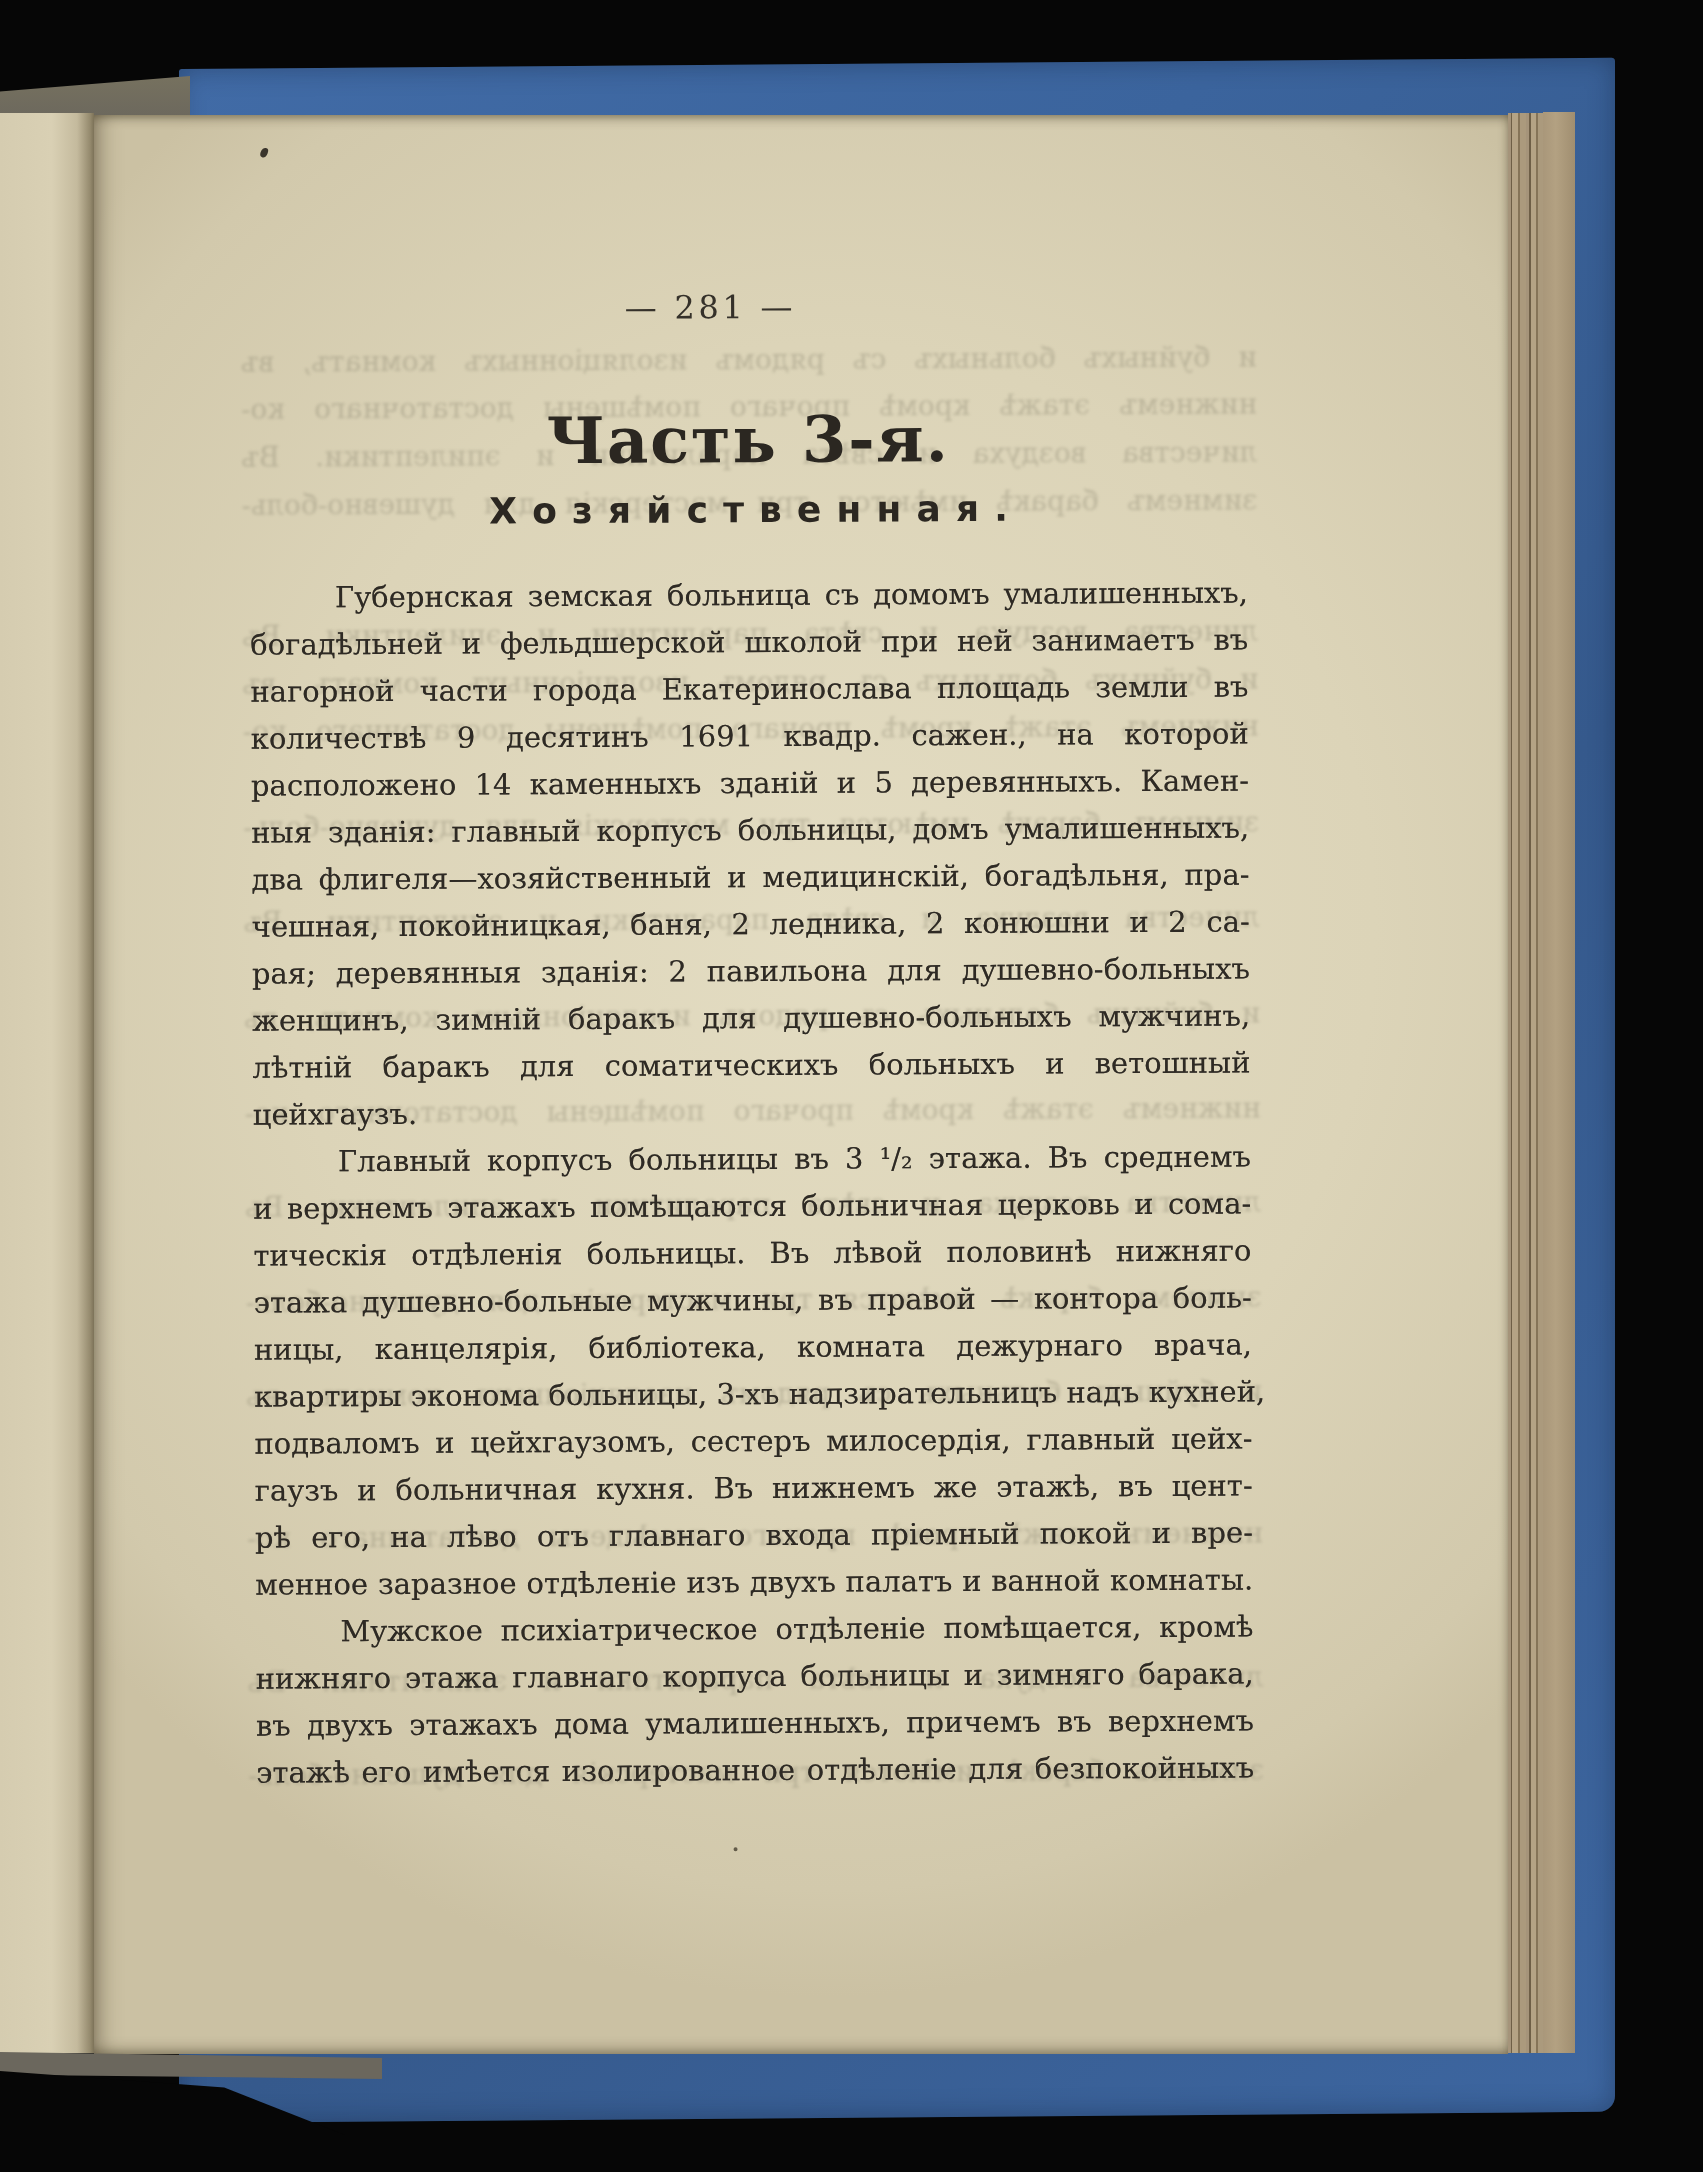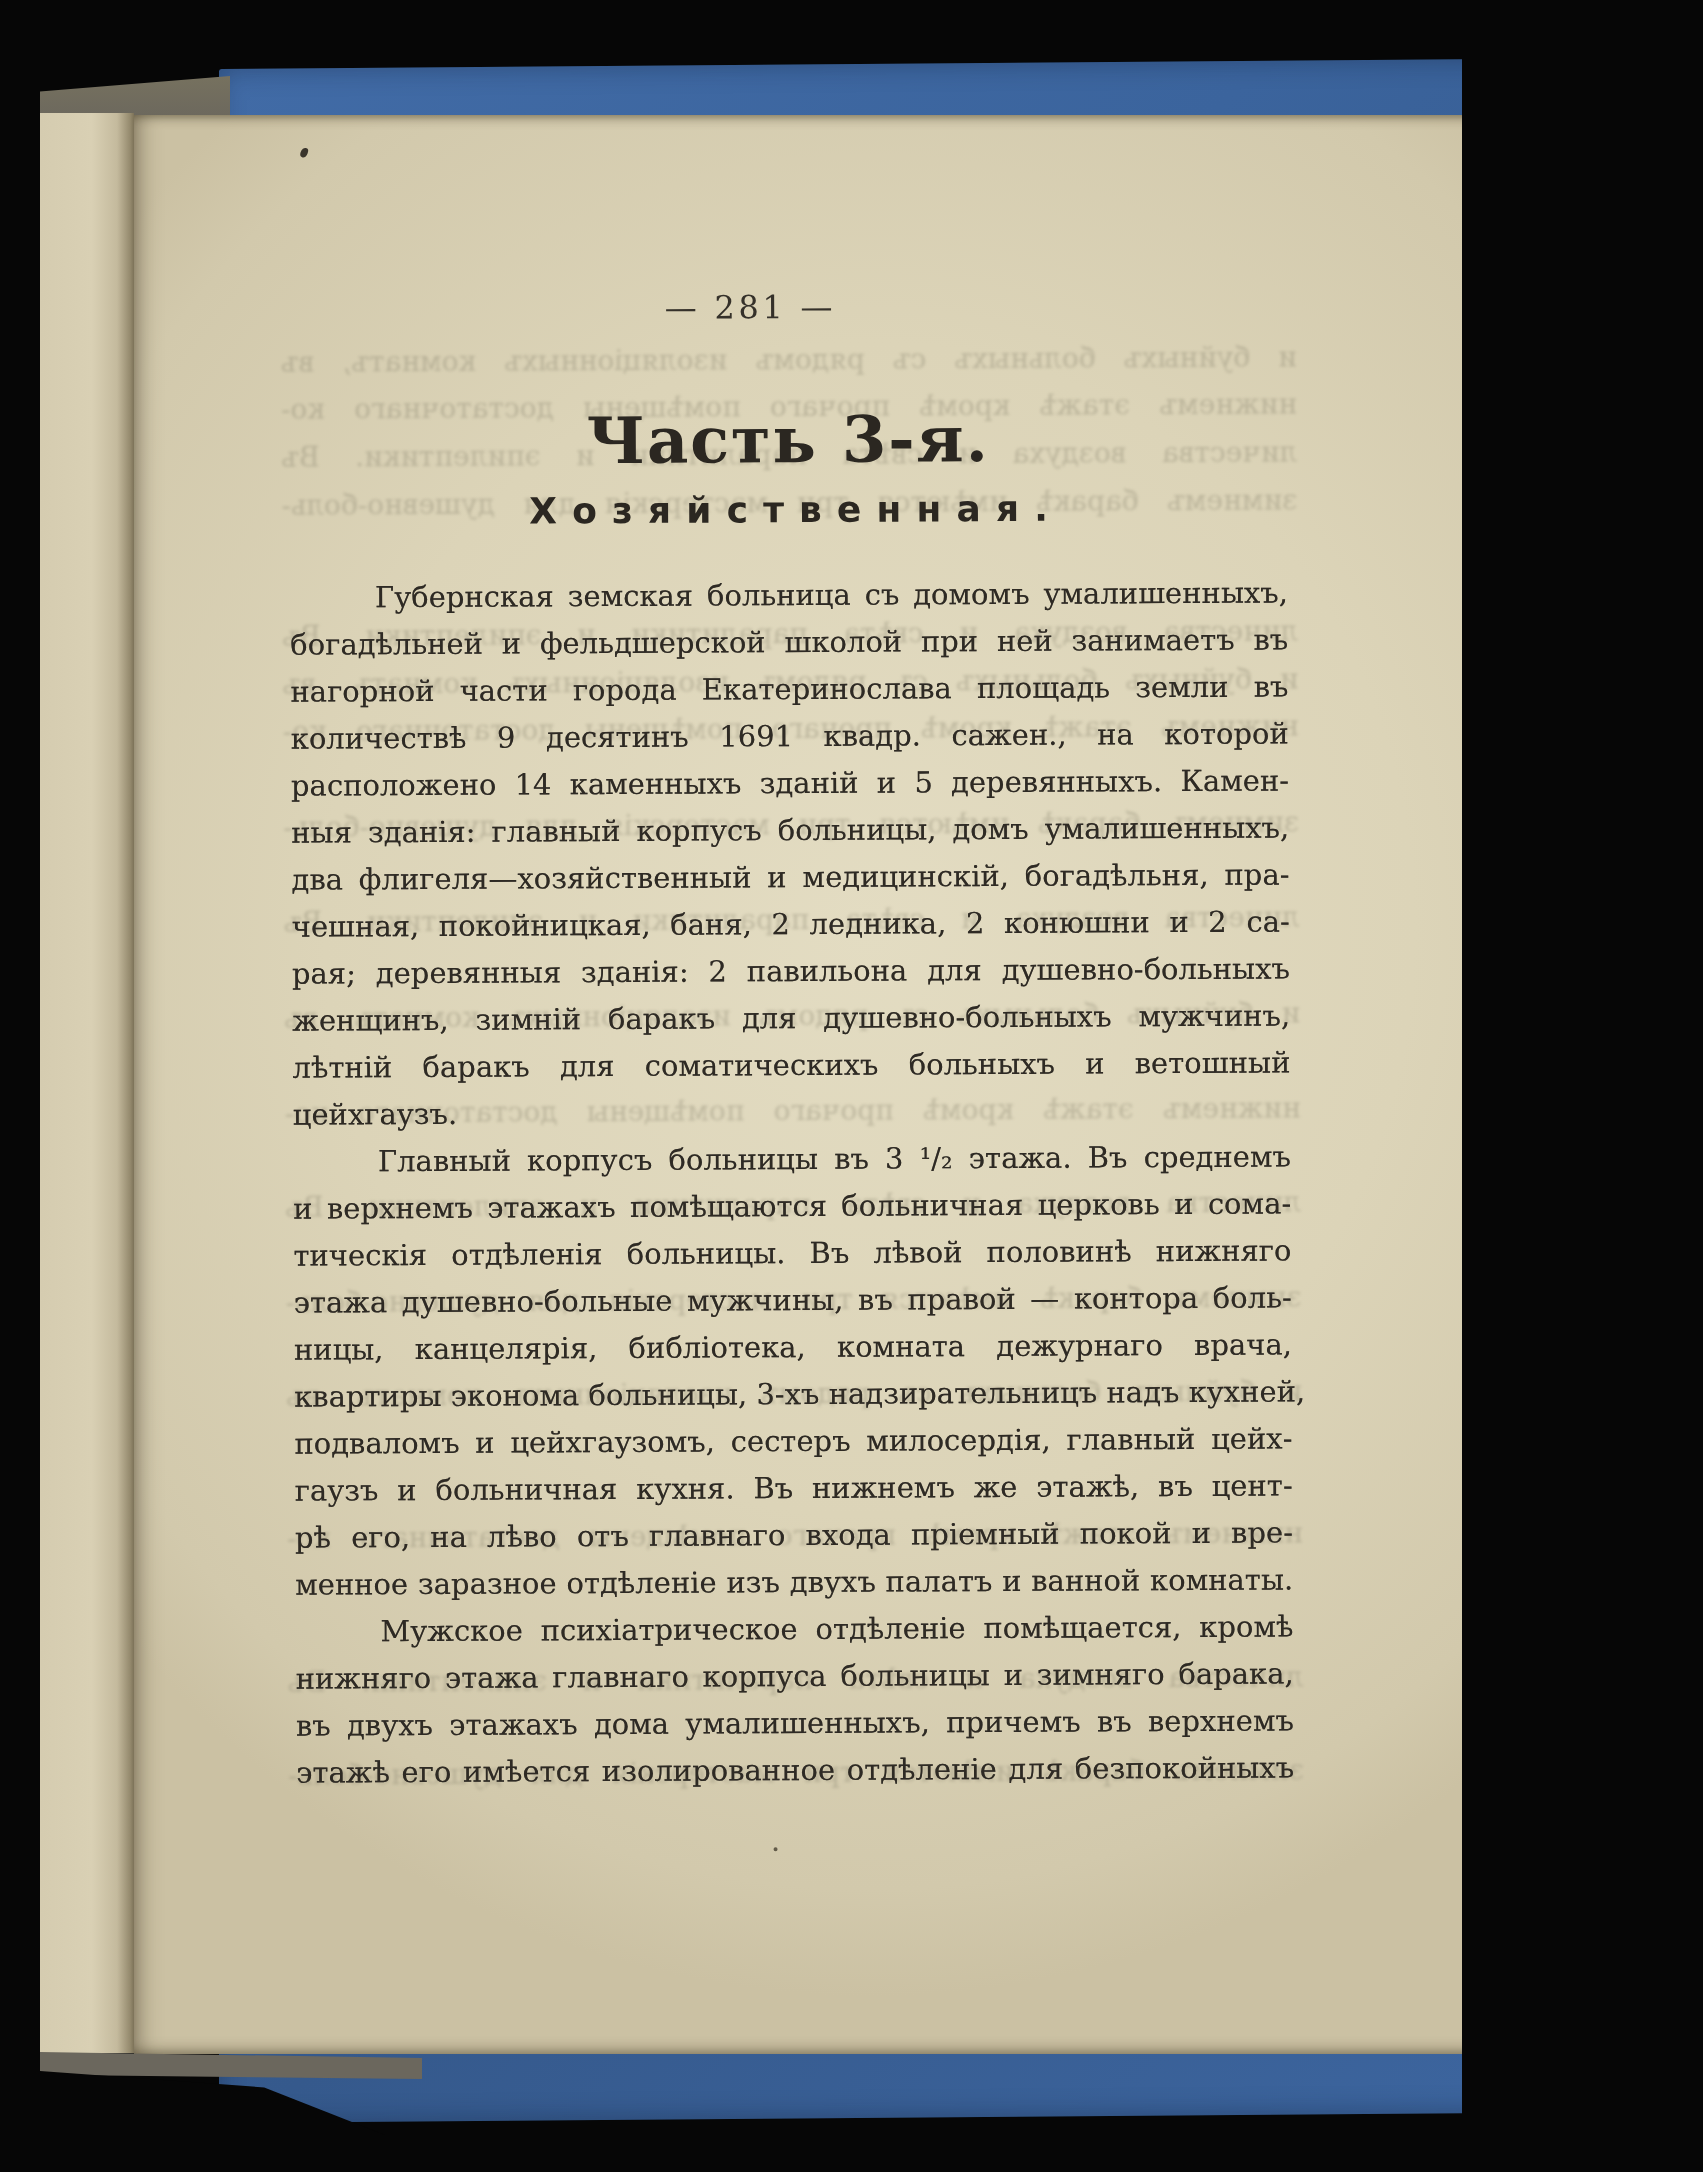--- a/index.html
+++ b/index.html
@@ -1,18 +1,18 @@
 <!DOCTYPE html>
 <html style="--scan_background: #060606; --cover_blue: #3b649d; --binding_gray: #6b675d; --page_paper: #dcd4b8; --facing_paper: #d2c9ad; --edge_tan: #b3a182; --ink: #2e2a24; --bleed_ink: #8f8a74;font-size:10px"><head>
 <meta charset="utf-8">
 <style>
   html,body{margin:0;padding:0;background:#060606;}
-  .stage{position:relative;width:1422px;height:2172px;overflow:hidden;
+  .stage{position:relative;width:1703px;height:2172px;overflow:hidden;
          background:var(--scan_background,#060606);
-         font-family:"DejaVu Serif","Liberation Serif",serif;margin-left:40px;}
+         font-family:"DejaVu Serif","Liberation Serif",serif;}
 
   
   .cover{position:absolute;left:179px;top:69px;width:1436px;height:2054px;
          background:linear-gradient(135deg,#416ba6 0%,var(--cover_blue,#3b649d) 30%,#35598c 60%,#3d66a0 100%);
          border-radius:2.5px 3.7px 16px 6.2px;
          transform:skewY(-0.45deg);transform-origin:left center;
          box-shadow:inset 0 0 25px rgba(10,20,40,.35);}
 
   
   .cloth-top{position:absolute;left:0;top:73px;width:190px;height:49px;

